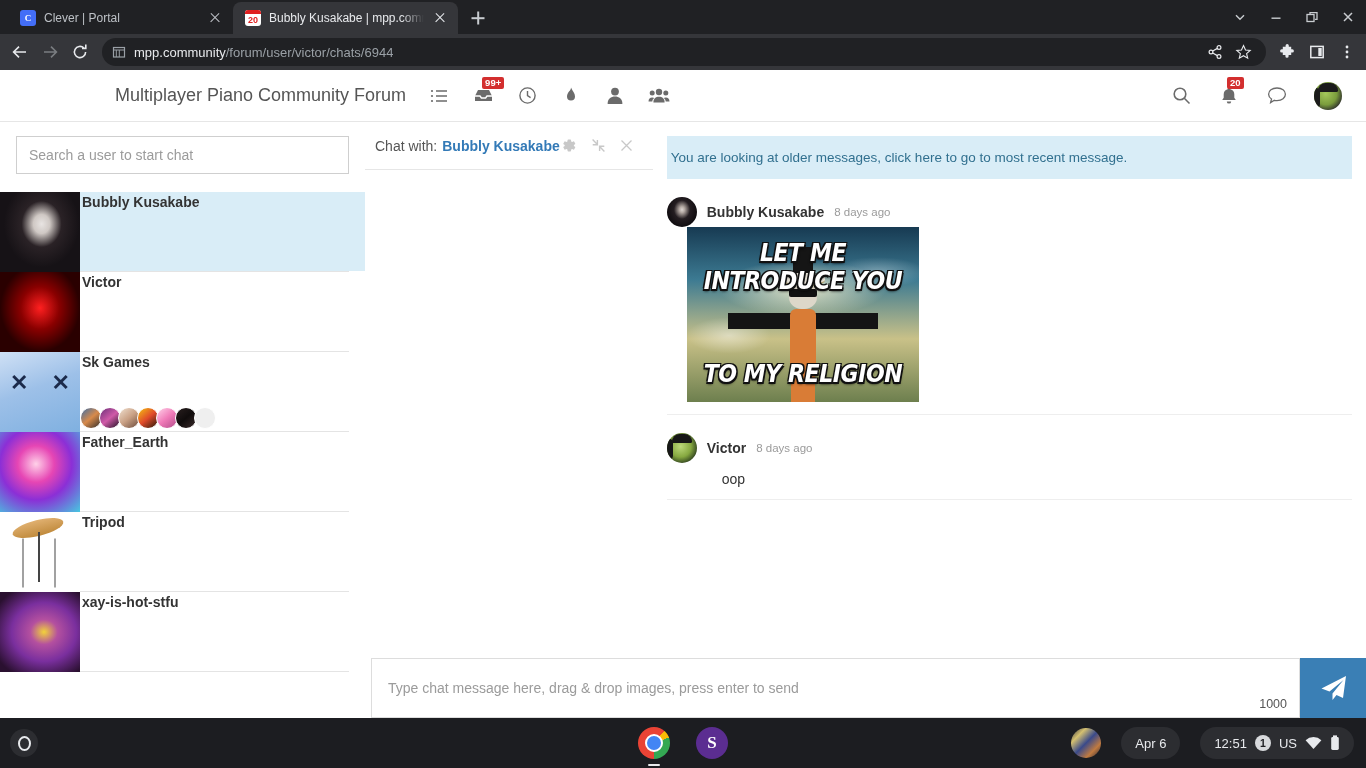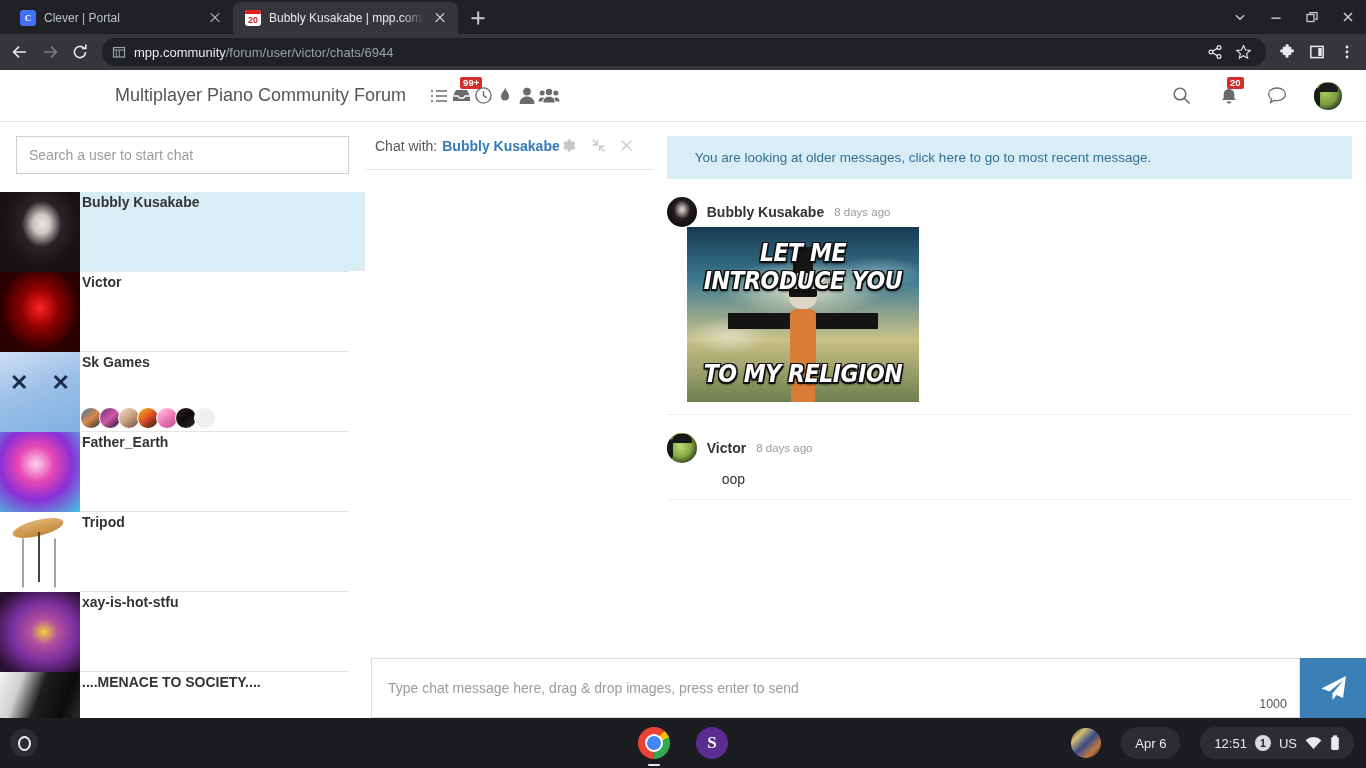--- a/index.html
+++ b/index.html
@@ -94,21 +94,21 @@
   }
   .site-header {
     height: 52px; border-bottom: 1px solid #e6e6e6;
     display: flex; align-items: center; padding: 0 24px 0 0;
     background: #fff;
   }
   .brand {
     font-size: 18px; color: #555; margin-left: 115px; margin-right: 22px;
     white-space: nowrap; font-weight: 400;
   }
-  .hdr-icons { display:flex; align-items:flex-start; }
+  .hdr-icons { display:flex; align-items:flex-start; gap: 22px; }
   .hdr-icon {
     position: relative; color: #6b6b6b;
     width: 22px; height: 22px; display:flex; align-items:center; justify-content:center;
   }
   .badge {
     position: absolute; background: #d32f2f; color: #fff; font-size: 9.5px;
     font-weight: 700; border-radius: 2px; padding: 1px 3px; line-height: 1.1;
     top: -8px; left: 10px; white-space: nowrap;
   }
   .hdr-right { margin-left: auto; display:flex; align-items:center; gap: 26px; }
@@ -198,21 +198,21 @@
     height: 48px; border-bottom: 1px solid #e6e6e6;
     display: flex; align-items: center; padding: 0 20px 0 10px;
   }
   .chat-head .label { font-size: 14px; color: #555; }
   .chat-head .peer { font-size: 14px; color: #337ab7; font-weight: 700; margin-left: 5px; }
   .chat-head .tools { margin-left: auto; display: flex; align-items: center; gap: 14px; color: #c8c8c8; }
 
   .chat-scroll { flex: 1 1 auto; overflow: hidden; padding: 0 14px; position: relative; }
   .notice {
     background: #d9edf7; color: #31708f; font-size: 13.5px;
-    padding: 14px 28px; margin-top: 14px;
+    padding: 14px 4px; margin-top: 14px;
   }
   .msg { display: block; padding-top: 18px; position: relative; border-bottom: 1px solid #eee; padding-bottom: 12px; }
   .msg-head { display: flex; align-items: center; gap: 10px; }
   .msg-ava { width: 30px; height: 30px; border-radius: 50%; flex: 0 0 30px; overflow: hidden; position: relative; }
   .ava-bubbly { background: radial-gradient(ellipse at 50% 42%, #ddd6d2 0%, #b5aaa4 12%, #241d21 38%, #0e0b0e 75%); }
   .ava-victor {
     background: radial-gradient(circle at 45% 45%, #bcd97a 0%, #86a840 45%, #23331a 80%);
     position: relative;
   }
   .ava-victor::before { content:""; position:absolute; left:5px; top:1px; width:20px; height:9px; background:#171717; border-radius:10px 10px 2px 2px; }
@@ -552,26 +552,20 @@
             </div>
           </div>
 
           <div class="chat-item">
             <div class="chat-thumb th-xay"></div>
             <div class="chat-meta">
               <div class="chat-name">xay-is-hot-stfu</div>
             </div>
           </div>
 
-          <div class="chat-item">
-            <div class="chat-thumb th-menace"></div>
-            <div class="chat-meta">
-              <div class="chat-name">....MENACE TO SOCIETY....</div>
-            </div>
-          </div>
 
         </div>
       </div>
 
       <div class="chat-panel">
 
         <div class="chat-head">
           <span class="label">Chat with:</span>
           <span class="peer">Bubbly Kusakabe</span>
           <span class="tools">

